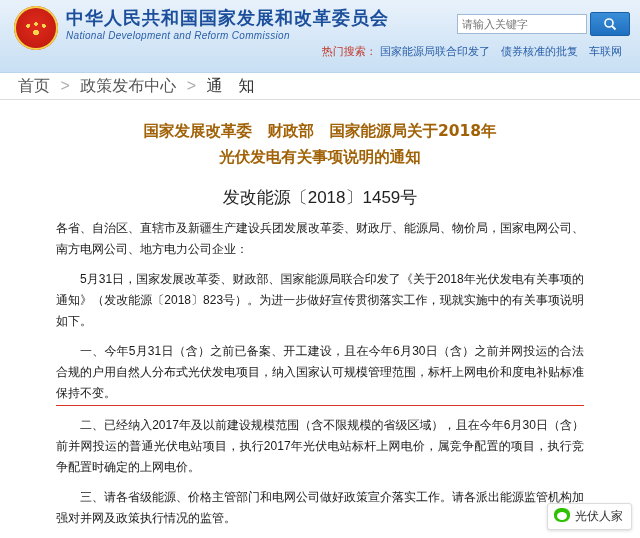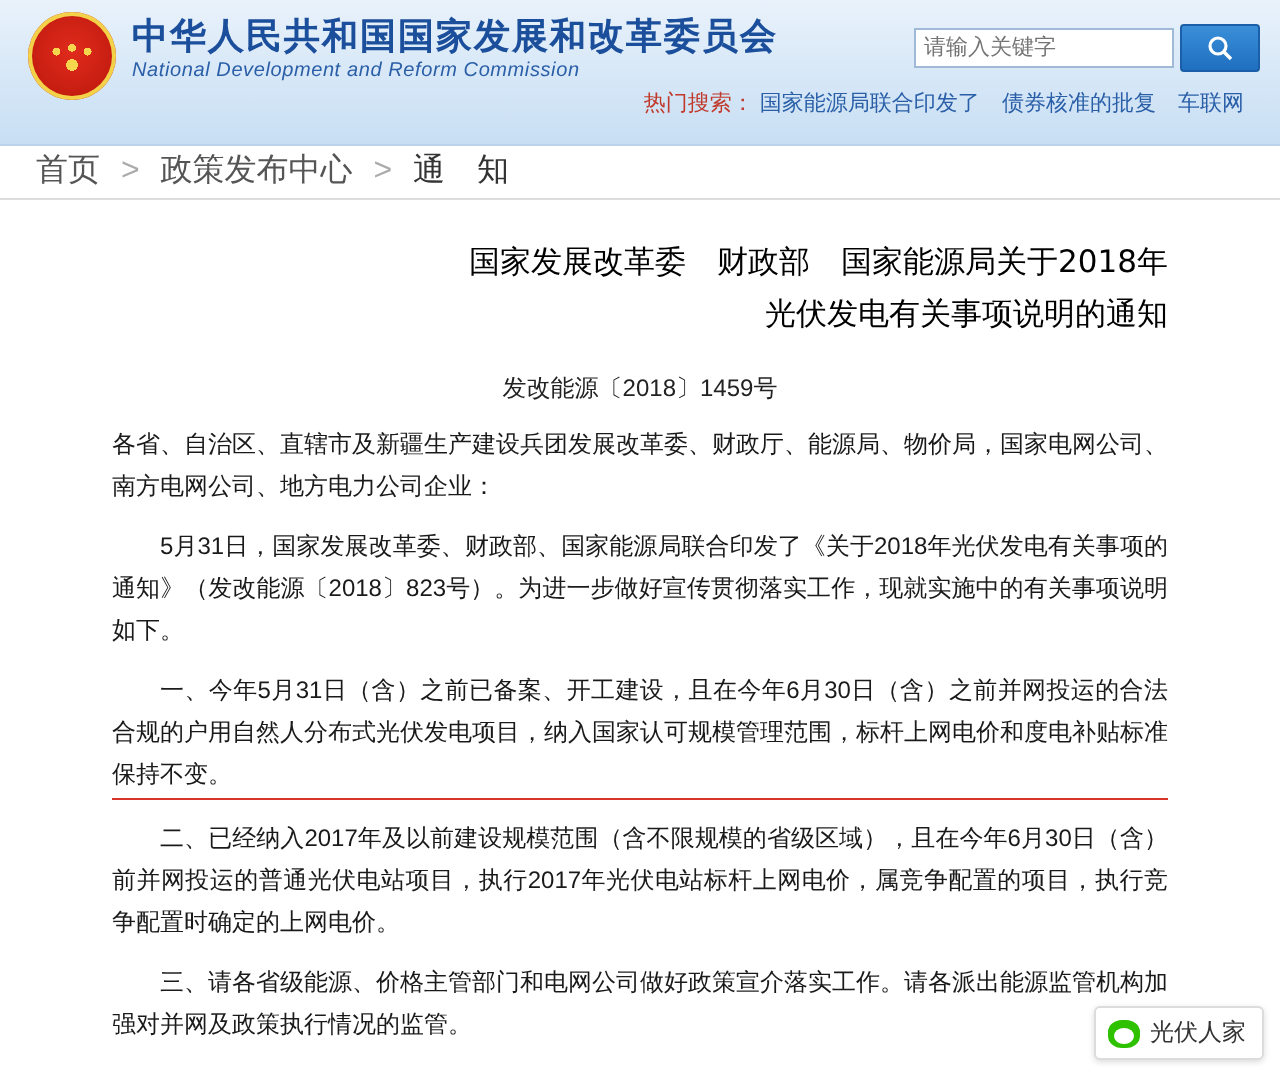--- a/index.html
+++ b/index.html
@@ -75,48 +75,48 @@
   }
   .crumb span{margin:0 2px;}
   .crumb .sep{color:#aaa;margin:0 4px;}
   .crumb .cur{color:#333;}
   
   .article{
     padding:18px 56px 0 56px;
     box-sizing:border-box;
   }
   .title{
-    text-align:right;
-    font-size:15.5px;font-weight:normal;color:#000000;
+    text-align:center;
+    font-size:15.5px;font-weight:bold;color:#a16207;
     line-height:26px;
     font-family:"DejaVu Sans","Liberation Sans",sans-serif;
   }
   .docnum{
     text-align:center;
     margin-top:16px;
-    font-size:12px;color:#222;
+    font-size:17px;color:#222;
   }
   .body p{
     margin:9px 0 0 0;
     font-size:12px;
     line-height:21px;
     color:#1a1a1a;
     text-align:justify;
   }
   .body p.indent{text-indent:24px;}
   .underline-red{
     border-bottom:1.6px solid #d8342a;
     padding-bottom:1px;
   }
   
   .wechat{
     position:absolute;right:8px;bottom:8px;
     background:#fff;border:1px solid #dcdcdc;border-radius:3px;
     padding:4px 8px 4px 6px;
-    display:flex;align-items:center;
+    display:flex;align-items:flex-start;
     box-shadow:0 1px 3px rgba(0,0,0,.15);
     font-size:12px;color:#333;
   }
   .wechat .wx-icon{
     width:16px;height:14px;margin-right:5px;
     background:#2dc100;border-radius:7px/6px;position:relative;
   }
   .wechat .wx-icon:after{
     content:"";position:absolute;left:3px;top:4px;
     width:10px;height:8px;background:#fff;border-radius:5px/4px;

